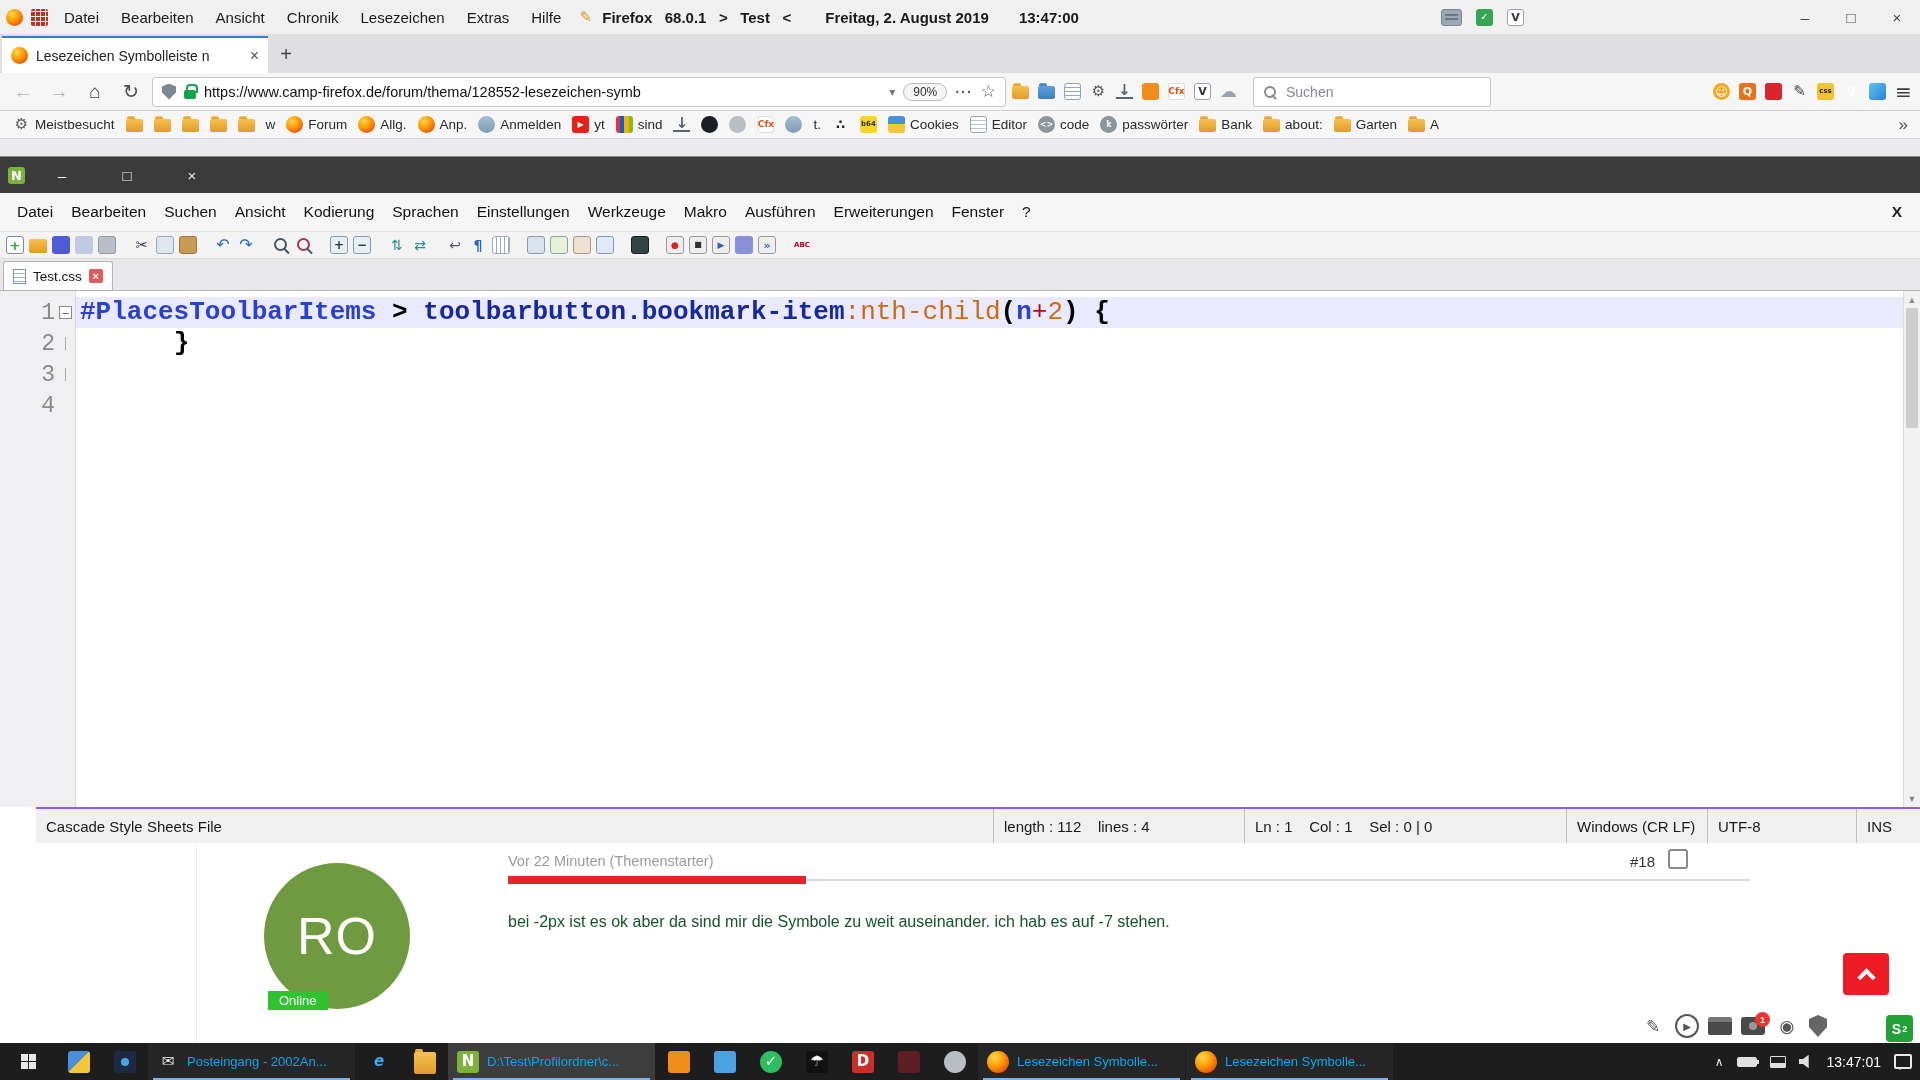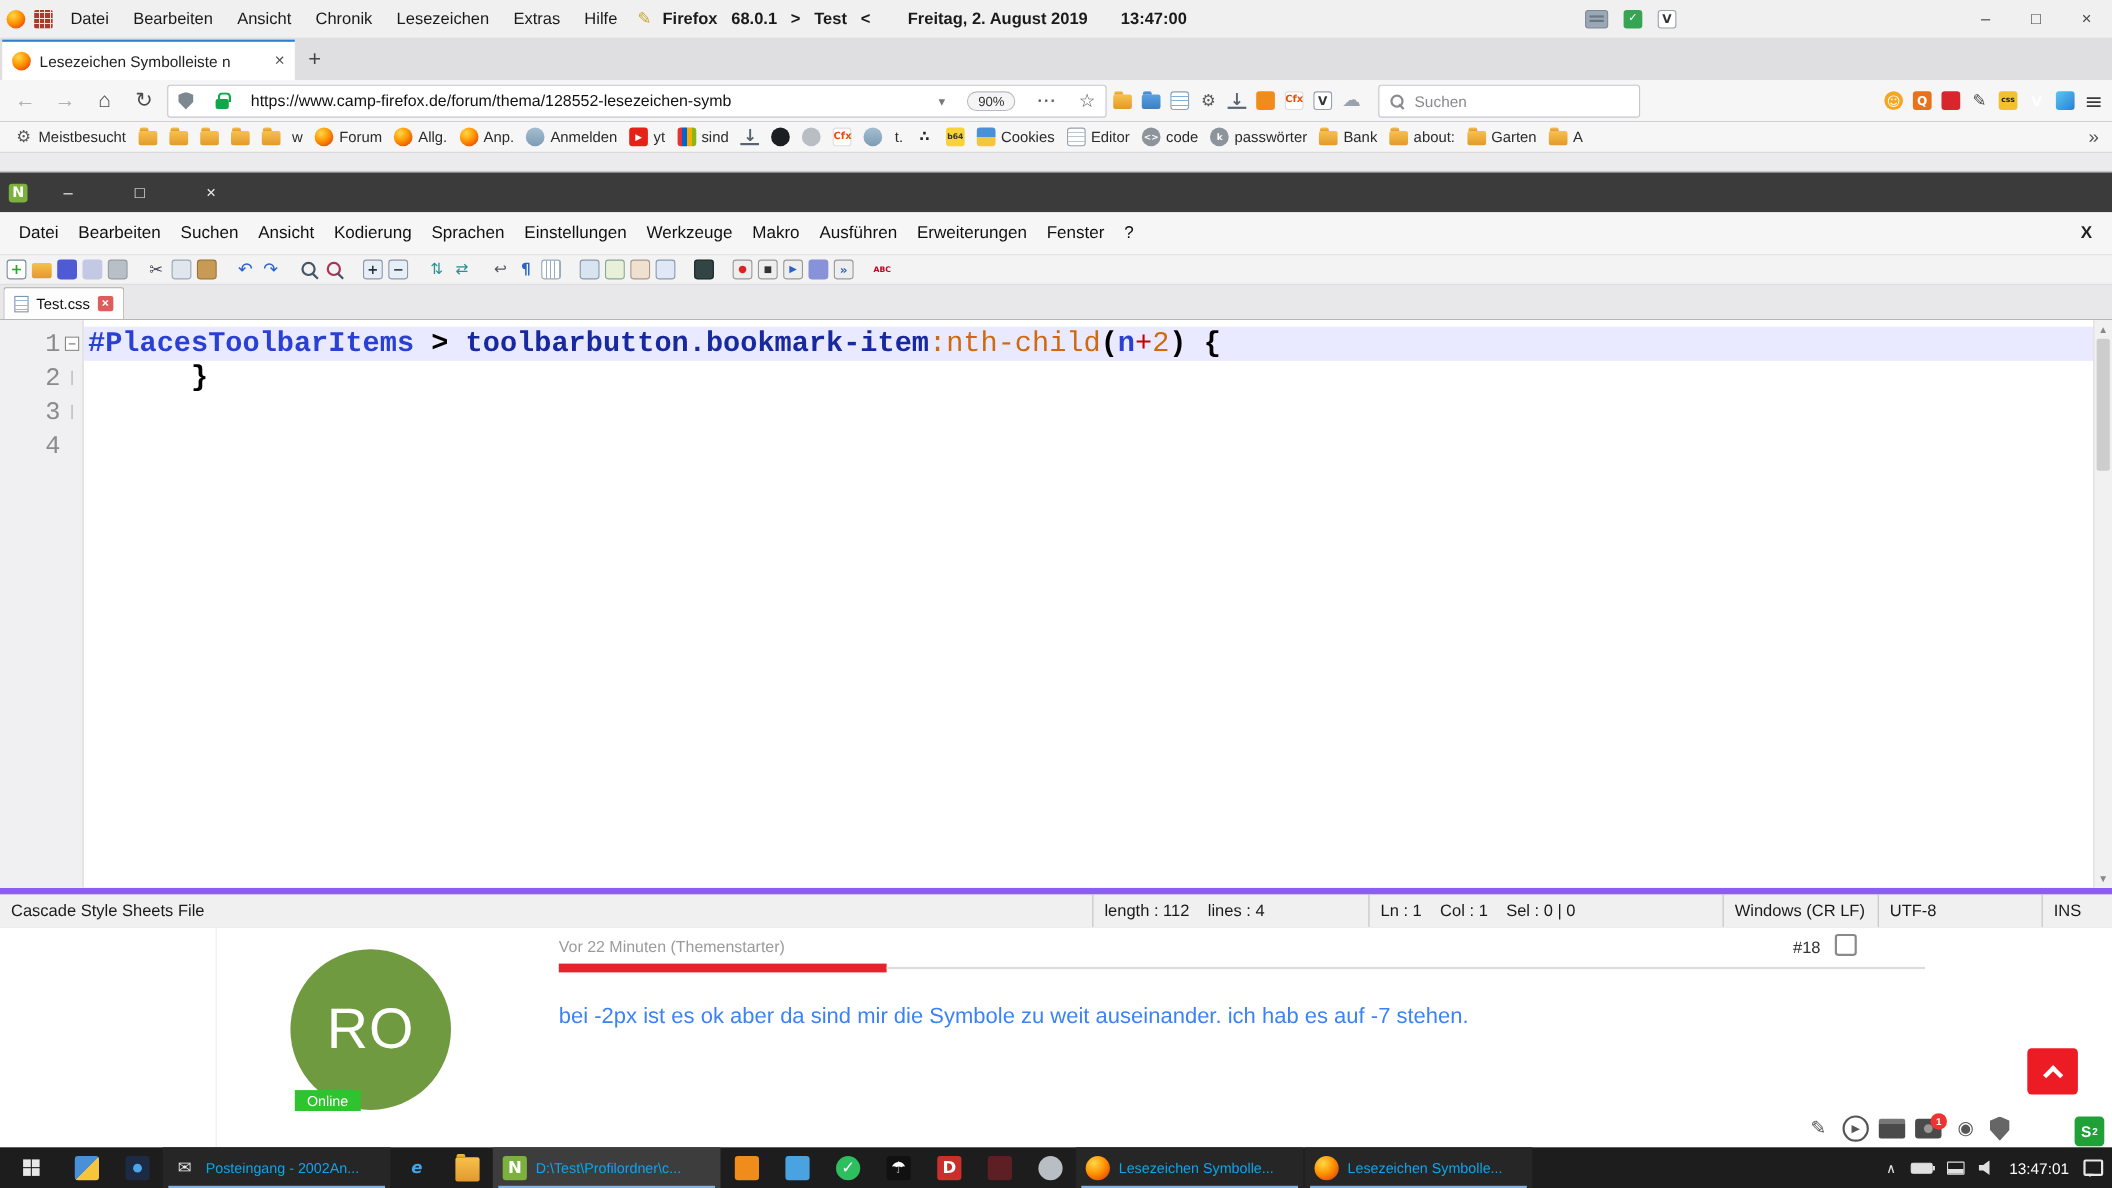--- a/index.html
+++ b/index.html
@@ -111,21 +111,21 @@
   .fftab-title{flex:1;white-space:nowrap;overflow:hidden;}
   .fftab-close{color:#555;font-size:16px;}
   .newtab-btn{width:36px;height:37px;display:flex;align-items:center;justify-content:center;font-size:20px;color:#444;}
 
   
   #ff-navbar{position:absolute;top:73px;left:0;right:0;height:38px;background:#f6f6f7;
     border-bottom:1px solid #cfcfd4;display:flex;align-items:center;padding:0 8px;gap:6px;}
   .nav-btn{width:30px;height:30px;display:flex;align-items:center;justify-content:center;font-size:19px;color:#4a4a4a;}
   .nav-btn.dim{color:#b0b0b5;}
   .urlbar{flex:0 0 854px;height:30px;background:#fff;border:1px solid #c6c6cc;border-radius:3px;
-    display:flex;align-items:center;padding:0 9px;gap:20px;font-size:14.5px;}
+    display:flex;align-items:center;padding:0 9px;gap:8px;font-size:14.5px;}
   .shield{width:14px;height:16px;background:#7d8790;clip-path:polygon(50% 0,100% 18%,100% 55%,50% 100%,0 55%,0 18%);flex:none;}
   .lock{width:12px;height:9px;background:#12a549;border-radius:2px;position:relative;margin-top:5px;flex:none;}
   .lock::before{content:'';position:absolute;top:-6px;left:2px;width:8px;height:7px;border:2px solid #12a549;border-bottom:none;border-radius:4px 4px 0 0;}
   .url-text{flex:1;white-space:nowrap;overflow:hidden;color:#111;}
   .chev{color:#777;font-size:12px;}
   .zoom-pill{border:1px solid #b9b9c0;border-radius:10px;padding:1px 9px;font-size:12px;color:#333;background:#f5f5f6;}
   .dots{color:#5a5a5a;font-weight:700;letter-spacing:1px;}
   .star{color:#5a5a5a;font-size:17px;}
   #nav-ext-icons,#nav-right-icons{display:flex;align-items:center;gap:9px;}
   #nav-right-icons{margin-left:auto;}
@@ -182,38 +182,38 @@
   .tk-pse{color:#cf6a0f;}
   .tk-op{color:#000;font-weight:700;}
   .tk-d,.tk-val{color:#000;}
   .tk-prop{color:#2a3fd4;}
   .tk-num{color:#cf6a0f;}
   .tk-imp{color:#c40000;}
   .vscroll{position:absolute;right:0;top:0;width:17px;height:100%;background:#f1f1f1;border-left:1px solid #ddd;}
   .vs-arrow{height:17px;display:flex;align-items:center;justify-content:center;font-size:9px;color:#888;}
   .vs-arrow.bottom{position:absolute;bottom:0;left:0;right:0;}
   .vs-thumb{position:absolute;top:17px;left:2px;right:2px;height:120px;background:#cdcdcd;border-radius:2px;}
-  .npp-status{height:36px;background:#f0f0f0;border-top:6px solid #8b5cf6;display:flex;align-items:stretch;
-    font-size:15px;color:#1a1a1a;flex:none;}
+  .npp-status{height:36px;background:#f0f0f0;border-top:2px solid #8b5cf6;display:flex;align-items:stretch;
+    font-size:15px;color:#1a1a1a;flex:none;margin-left:36px;}
   .st-sec{display:flex;align-items:center;padding:0 10px;border-left:1px solid #c2c2c2;white-space:pre;}
   .st-sec:first-child{border-left:none;flex:1;}
   .st-len{width:251px;}.st-pos{width:322px;}.st-eol{width:141px;}.st-enc{width:149px;}.st-ins{flex:none;width:64px;}
 
   
   #forum{position:absolute;top:843px;left:0;right:0;height:200px;background:#fff;}
   .forum-vline{position:absolute;left:196px;top:0;bottom:0;width:1px;background:#ededed;}
   .avatar{position:absolute;left:264px;top:20px;width:146px;height:146px;border-radius:50%;background:#6f9a3f;
     display:flex;align-items:center;justify-content:center;color:#fff;font-size:52px;letter-spacing:1px;}
   .online-badge{position:absolute;left:268px;top:148px;background:#30c330;color:#fff;font-size:13px;padding:2px 11px;}
   .post-meta{position:absolute;left:508px;top:10px;color:#9b9b9b;font-size:14.5px;}
   .post-num{position:absolute;left:1630px;top:10px;color:#333;font-size:15px;}
   .post-check{position:absolute;left:1668px;top:6px;width:20px;height:20px;border:2px solid #8a8a8a;border-radius:3px;background:#fff;}
   .red-bar{position:absolute;left:508px;top:33px;width:298px;height:8px;background:#e6232b;}
   .grey-line{position:absolute;left:806px;top:36px;width:944px;height:2px;background:#dcdcdc;}
-  .post-text{position:absolute;left:508px;top:70px;color:#3b82f6;font-size:20px;width:1150px;}
+  .post-text{position:absolute;left:508px;top:70px;color:#14532d;font-size:16px;width:1150px;}
   .scrolltop{position:absolute;left:1843px;top:110px;width:46px;height:42px;background:#ed1c24;border-radius:4px;
     display:flex;align-items:center;justify-content:center;}
   .scrolltop .chevup{width:13px;height:13px;border-top:4px solid #fff;border-left:4px solid #fff;transform:rotate(45deg);margin-top:7px;}
   #overlay-icons{position:absolute;left:1640px;top:170px;display:flex;gap:9px;align-items:center;}
   .ov-item{position:relative;width:26px;height:26px;display:flex;align-items:center;justify-content:center;color:#555;font-size:17px;}
   .ov-play{border:2px solid #555;border-radius:50%;font-size:10px;width:24px;height:24px;}
   .ov-clapper{background:linear-gradient(180deg,#777 0 5px,#4a4a4a 5px);width:24px;height:18px;border-radius:2px;}
   .ov-camera{background:#4a4a4a;border-radius:3px;width:24px;height:18px;position:relative;}
   .ov-camera::before{content:'';position:absolute;left:8px;top:5px;width:8px;height:8px;border-radius:50%;background:#999;}
   .ov-shield{background:#666;clip-path:polygon(50% 0,100% 18%,100% 55%,50% 100%,0 55%,0 18%);width:18px;height:22px;}

